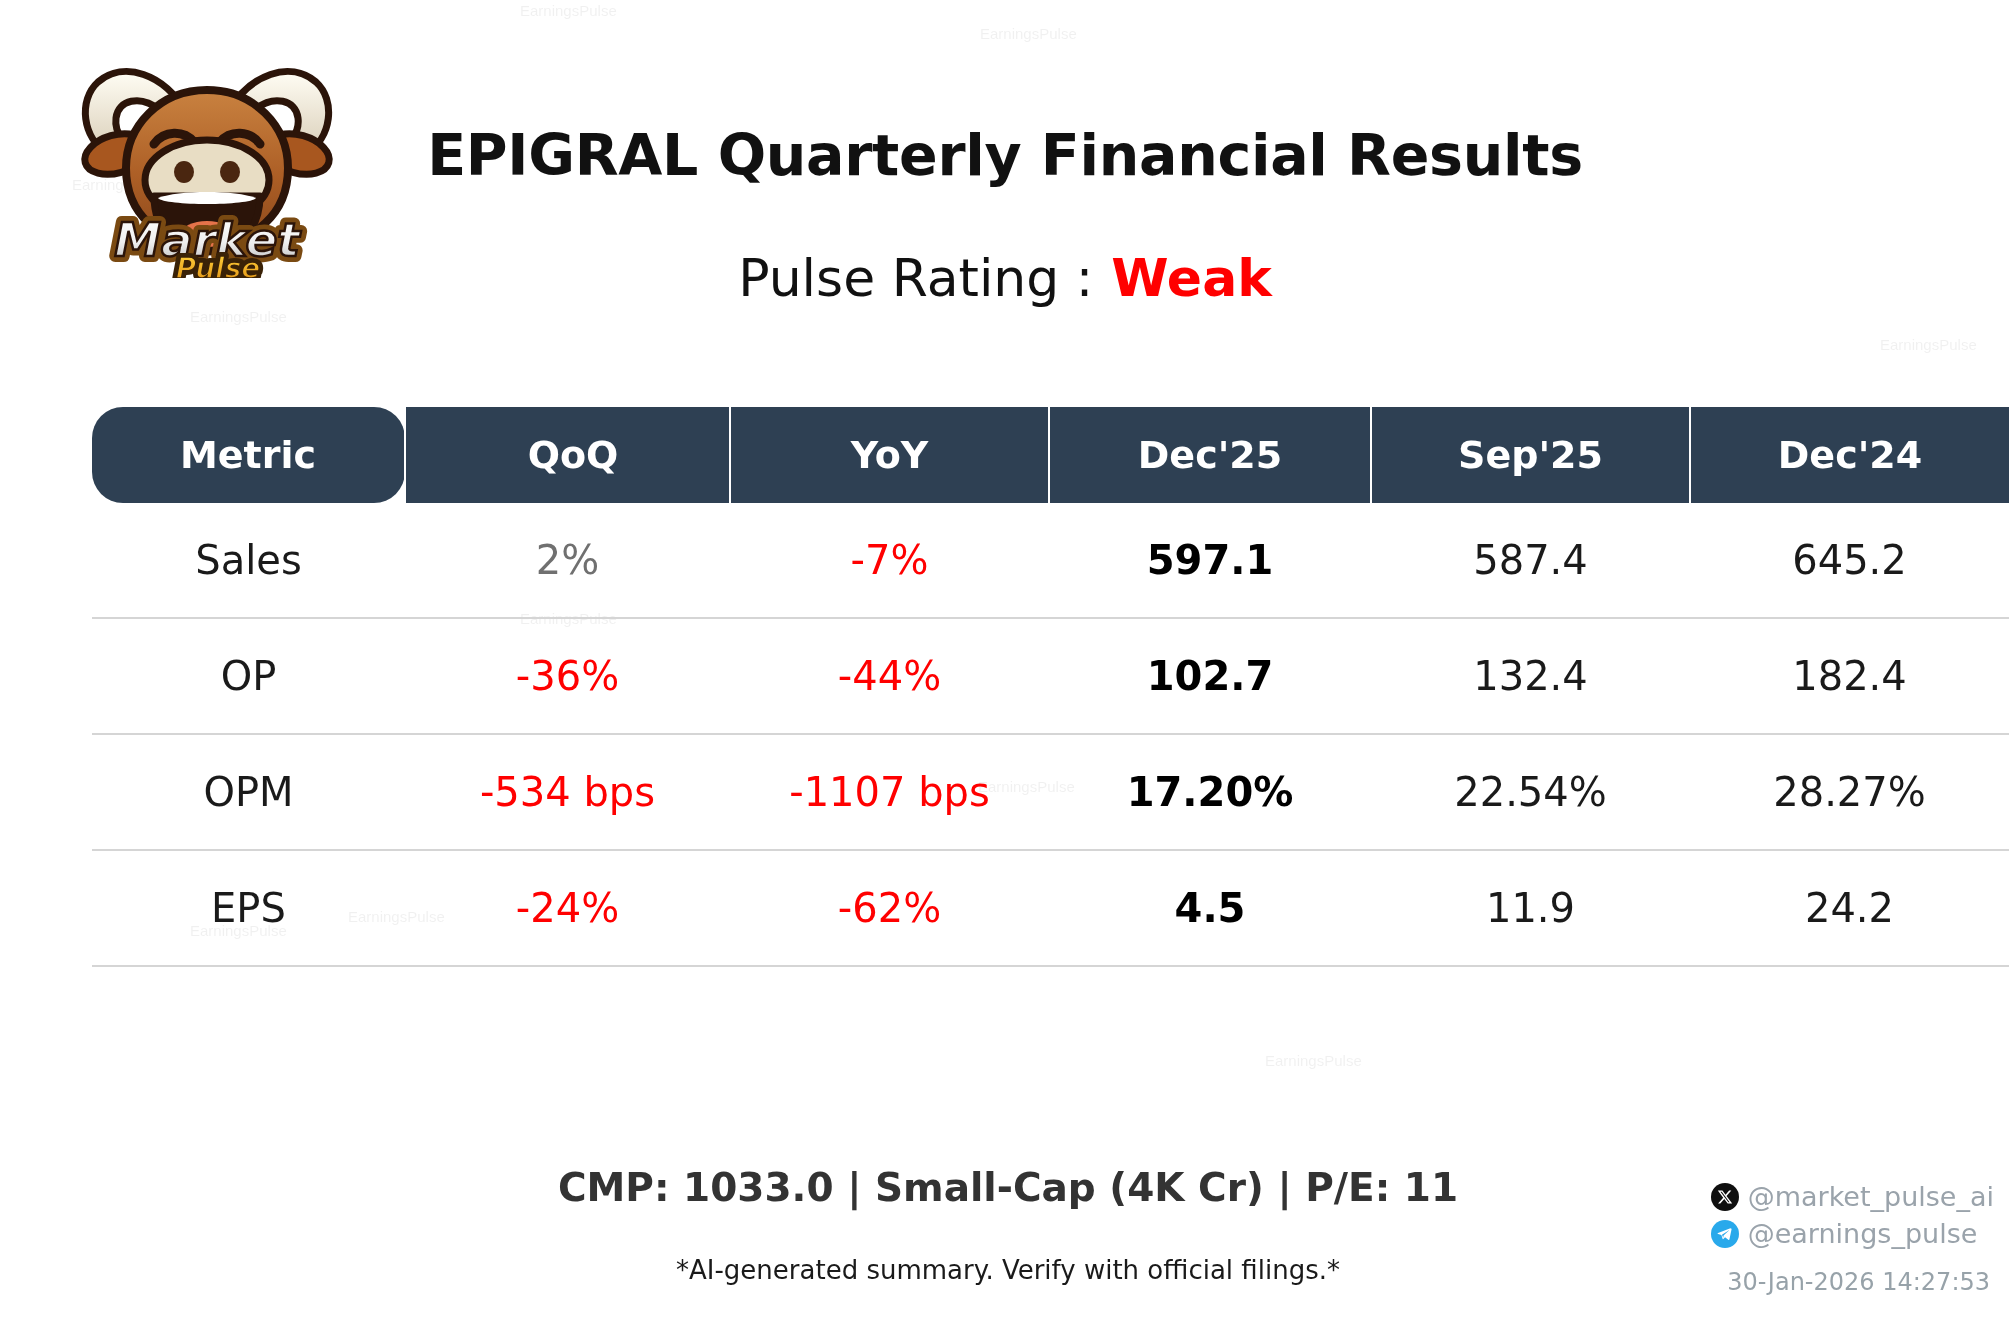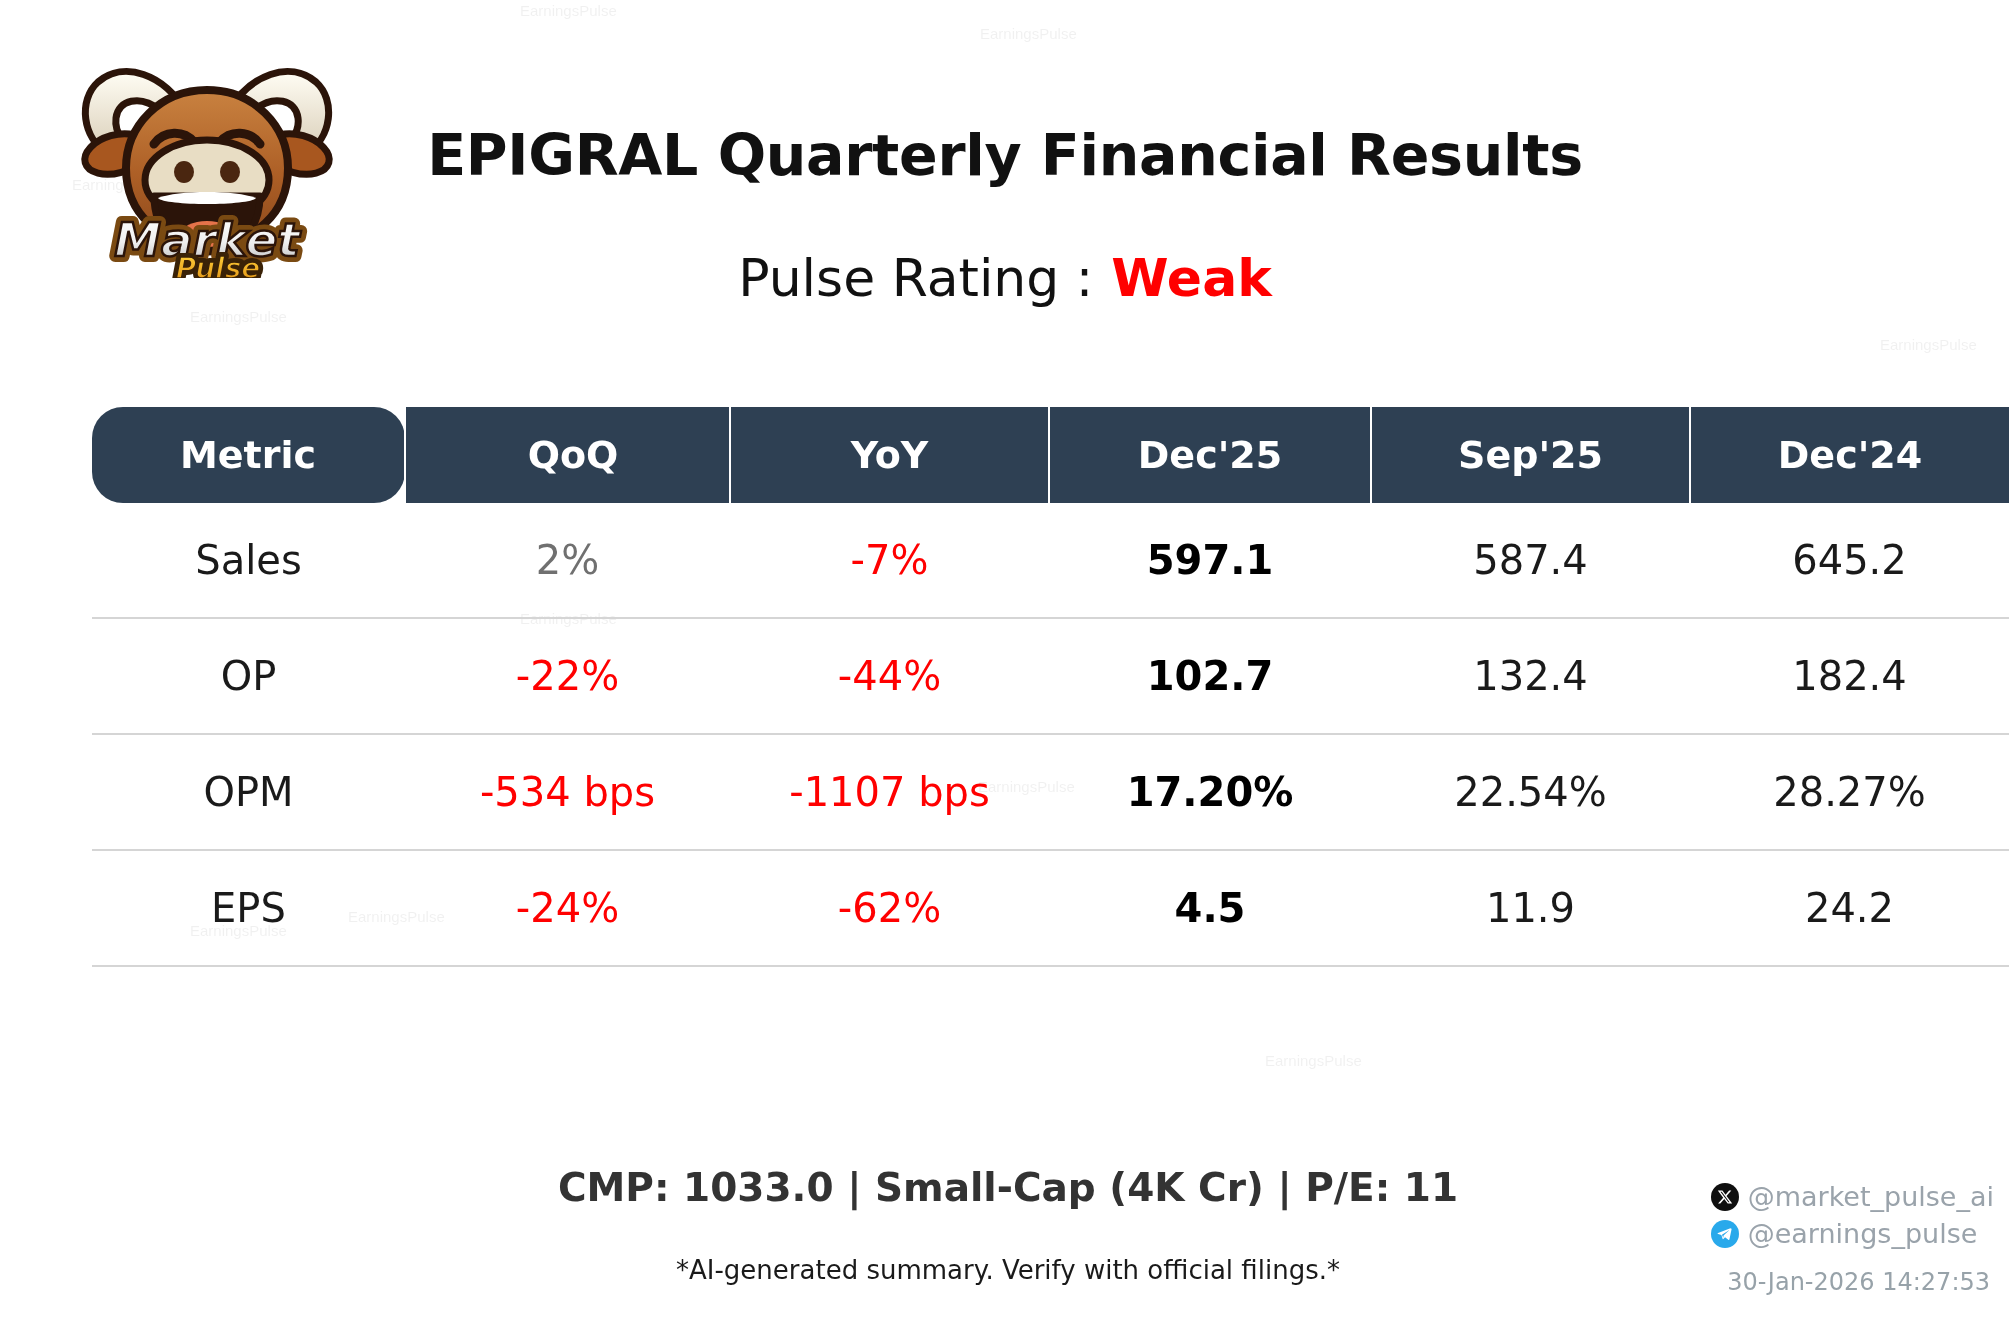--- a/index.html
+++ b/index.html
@@ -266,21 +266,21 @@
       <tr>
         <td class="metric-name">Sales</td>
         <td class="neu">2%</td>
         <td class="neg">-7%</td>
         <td class="cur">597.1</td>
         <td>587.4</td>
         <td>645.2</td>
       </tr>
       <tr>
         <td class="metric-name">OP</td>
-        <td class="neg">-22%</td>
+        <td class="neg">-36%</td>
         <td class="neg">-44%</td>
         <td class="cur">102.7</td>
         <td>132.4</td>
         <td>182.4</td>
       </tr>
       <tr>
         <td class="metric-name">OPM</td>
         <td class="neg">-534 bps</td>
         <td class="neg">-1107 bps</td>
         <td class="cur">17.20%</td>

